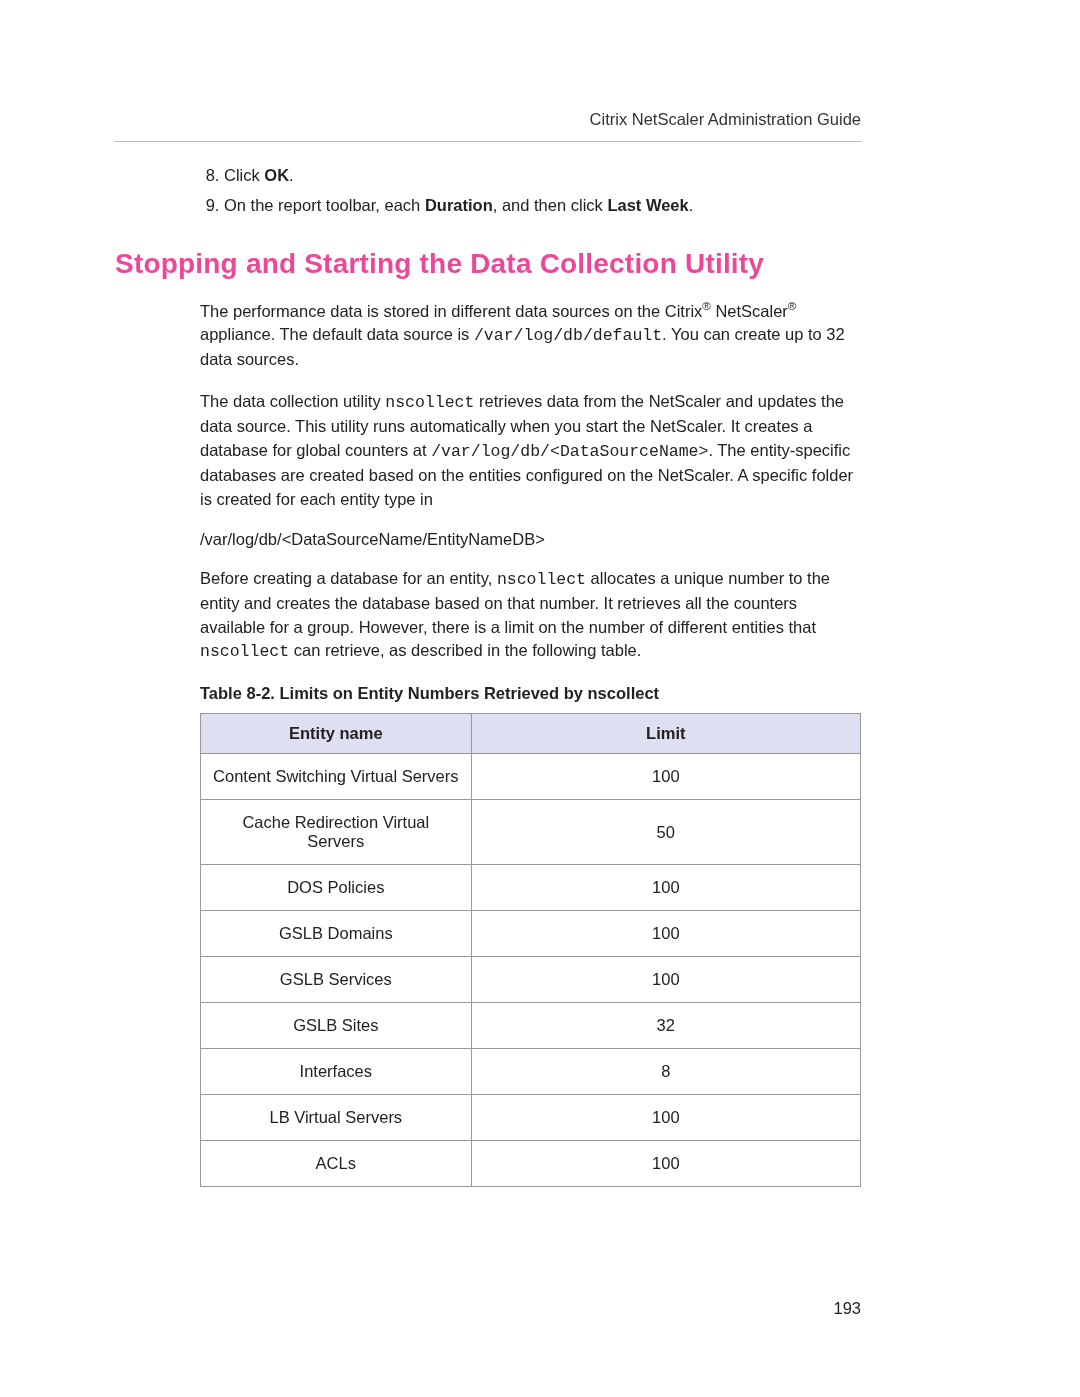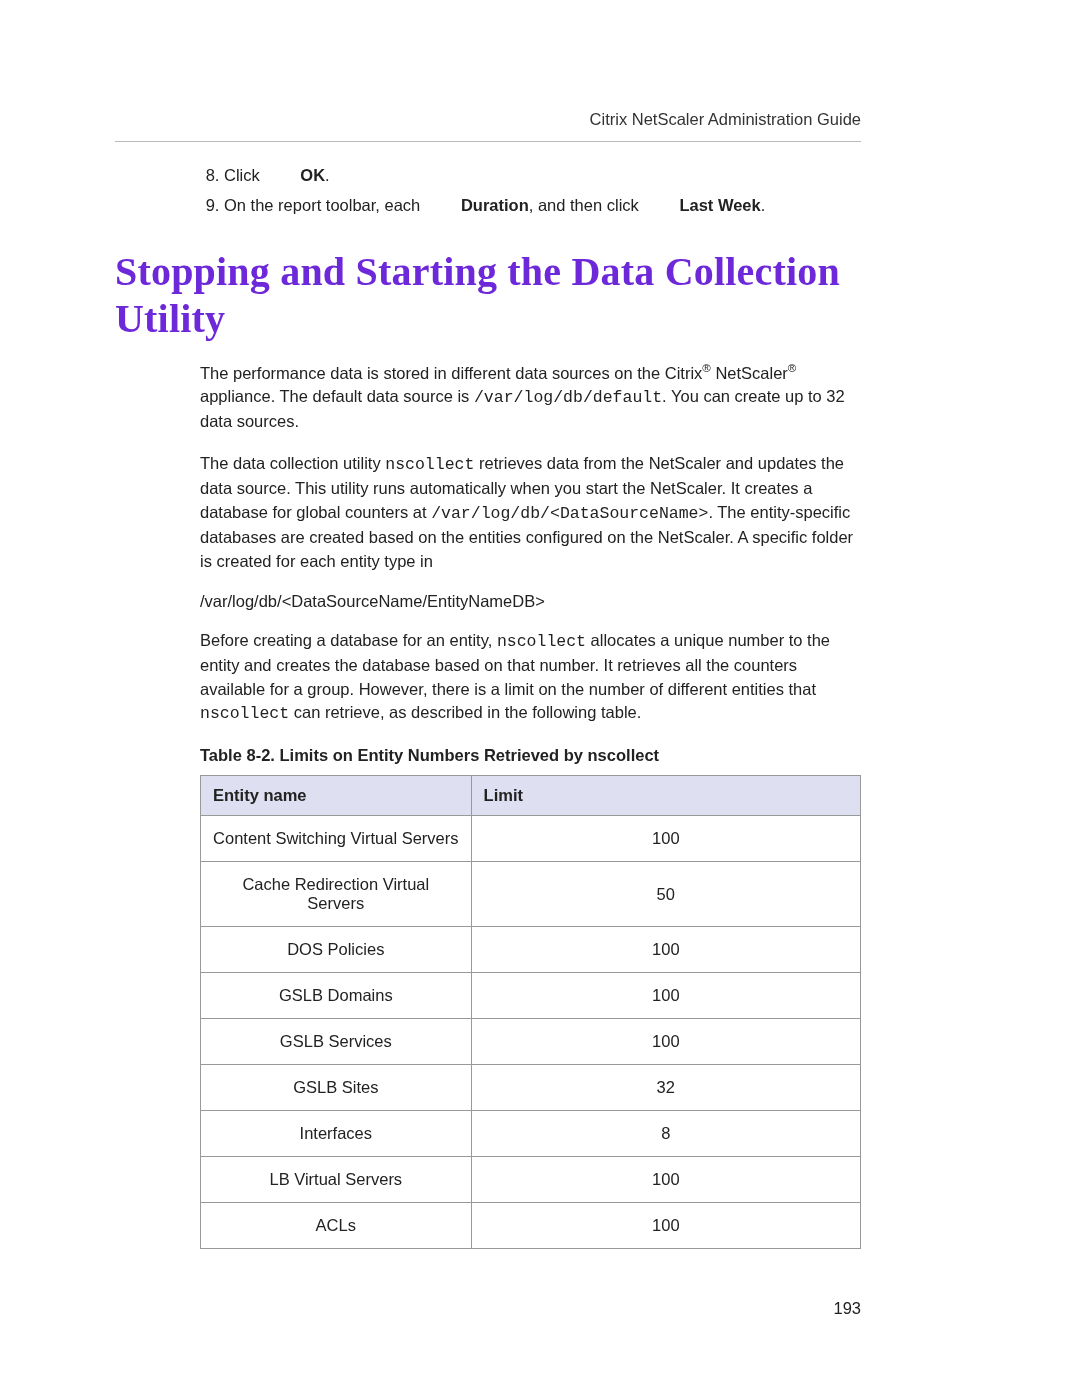--- a/index.html
+++ b/index.html
@@ -34,23 +34,23 @@
   ol.steps {
     margin: 0 0 30px 0;
     padding-left: 24px;
     font-size: 16.5px;
     line-height: 1.45;
   }
   ol.steps li {
     margin-bottom: 6px;
   }
   h1.section-heading {
-    font-family: Liberation Serif, serif;
-    color: #6d28d9;
-    font-size: 40px;
+    font-family: Liberation Sans, sans-serif;
+    color: #ec4899;
+    font-size: 28px;
     font-weight: bold;
     margin: 24px 0 18px -85px;
     letter-spacing: 0.2px;
   }
   p.body {
     font-size: 16.5px;
     line-height: 1.45;
     margin: 0 0 18px 0;
   }
   .mono {
@@ -65,39 +65,39 @@
     font-size: 16.5px;
     font-weight: bold;
     margin: 20px 0 10px 0;
   }
   table.data {
     width: 100%;
     border-collapse: collapse;
     font-size: 16.5px;
   }
   table.data th {
-    text-align: left;
+    text-align: center;
     background: #dedff0;
     font-weight: bold;
-    padding: 10px 12px;
+    padding: 10px 20px;
     border: 1px solid #999;
   }
   table.data td {
     padding: 13px 12px;
     border: 1px solid #999;
     text-align: center;
   }
   .page-number {
     position: absolute;
     bottom: 79px;
     right: 115px;
     font-size: 16.5px;
   }
   sup { font-size: 0.7em; }
-  b { font-weight: bold; margin-left: 36px; }
+  b { font-weight: bold; }
 </style>
 </head>
 <body>
 
 <div class="page">
 
   <div class="running-head">Citrix NetScaler Administration Guide</div>
   <hr class="rule">
 
   <div class="content">

